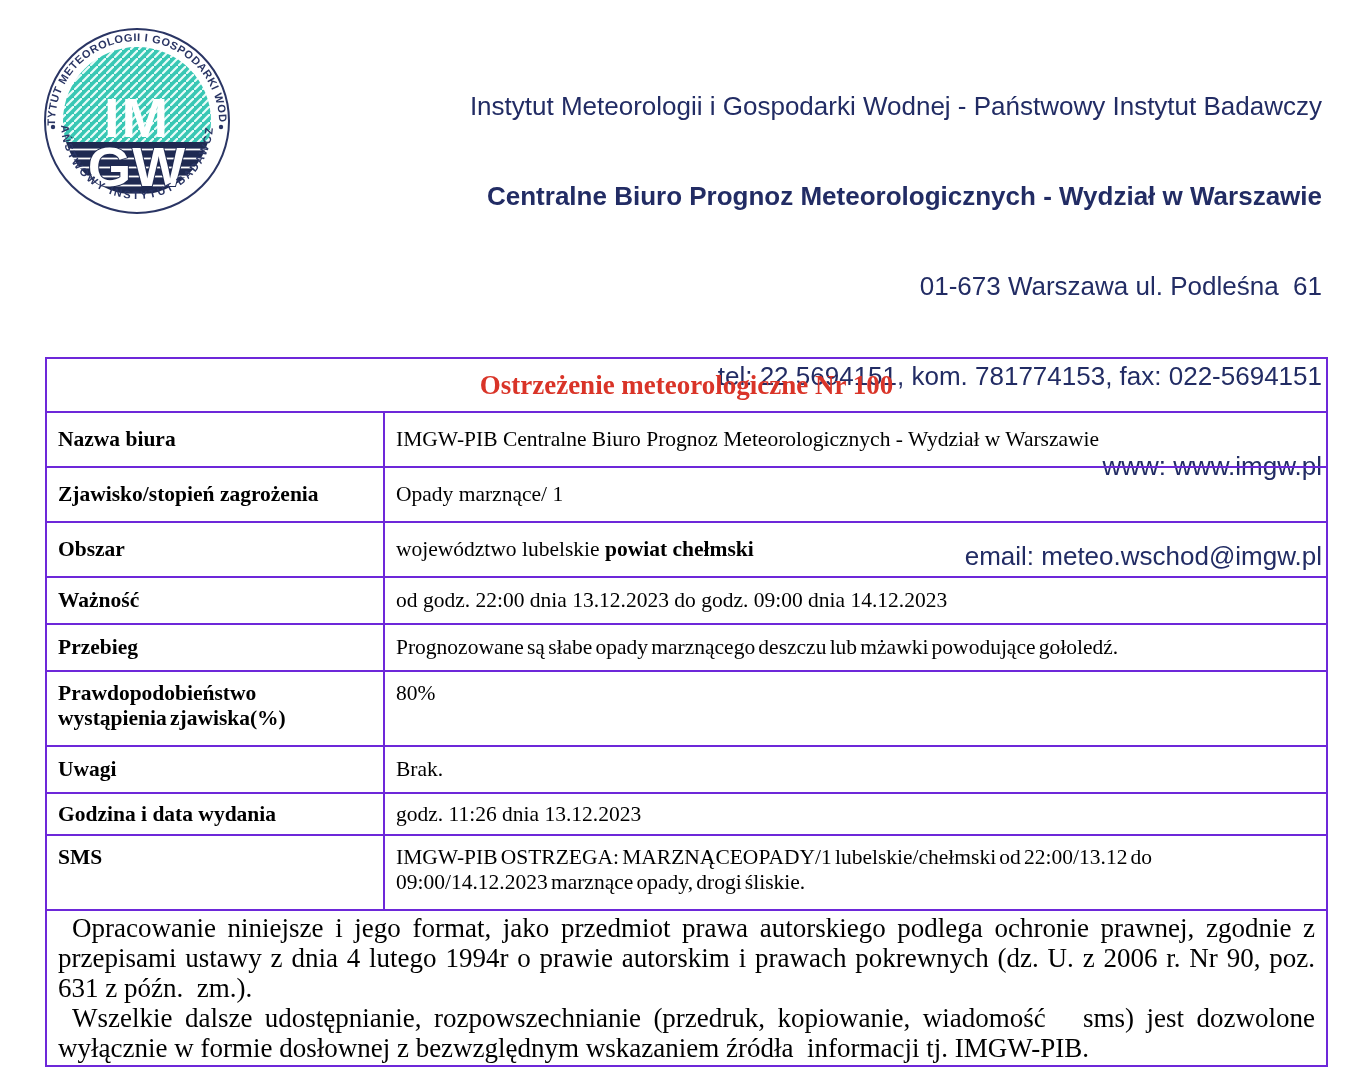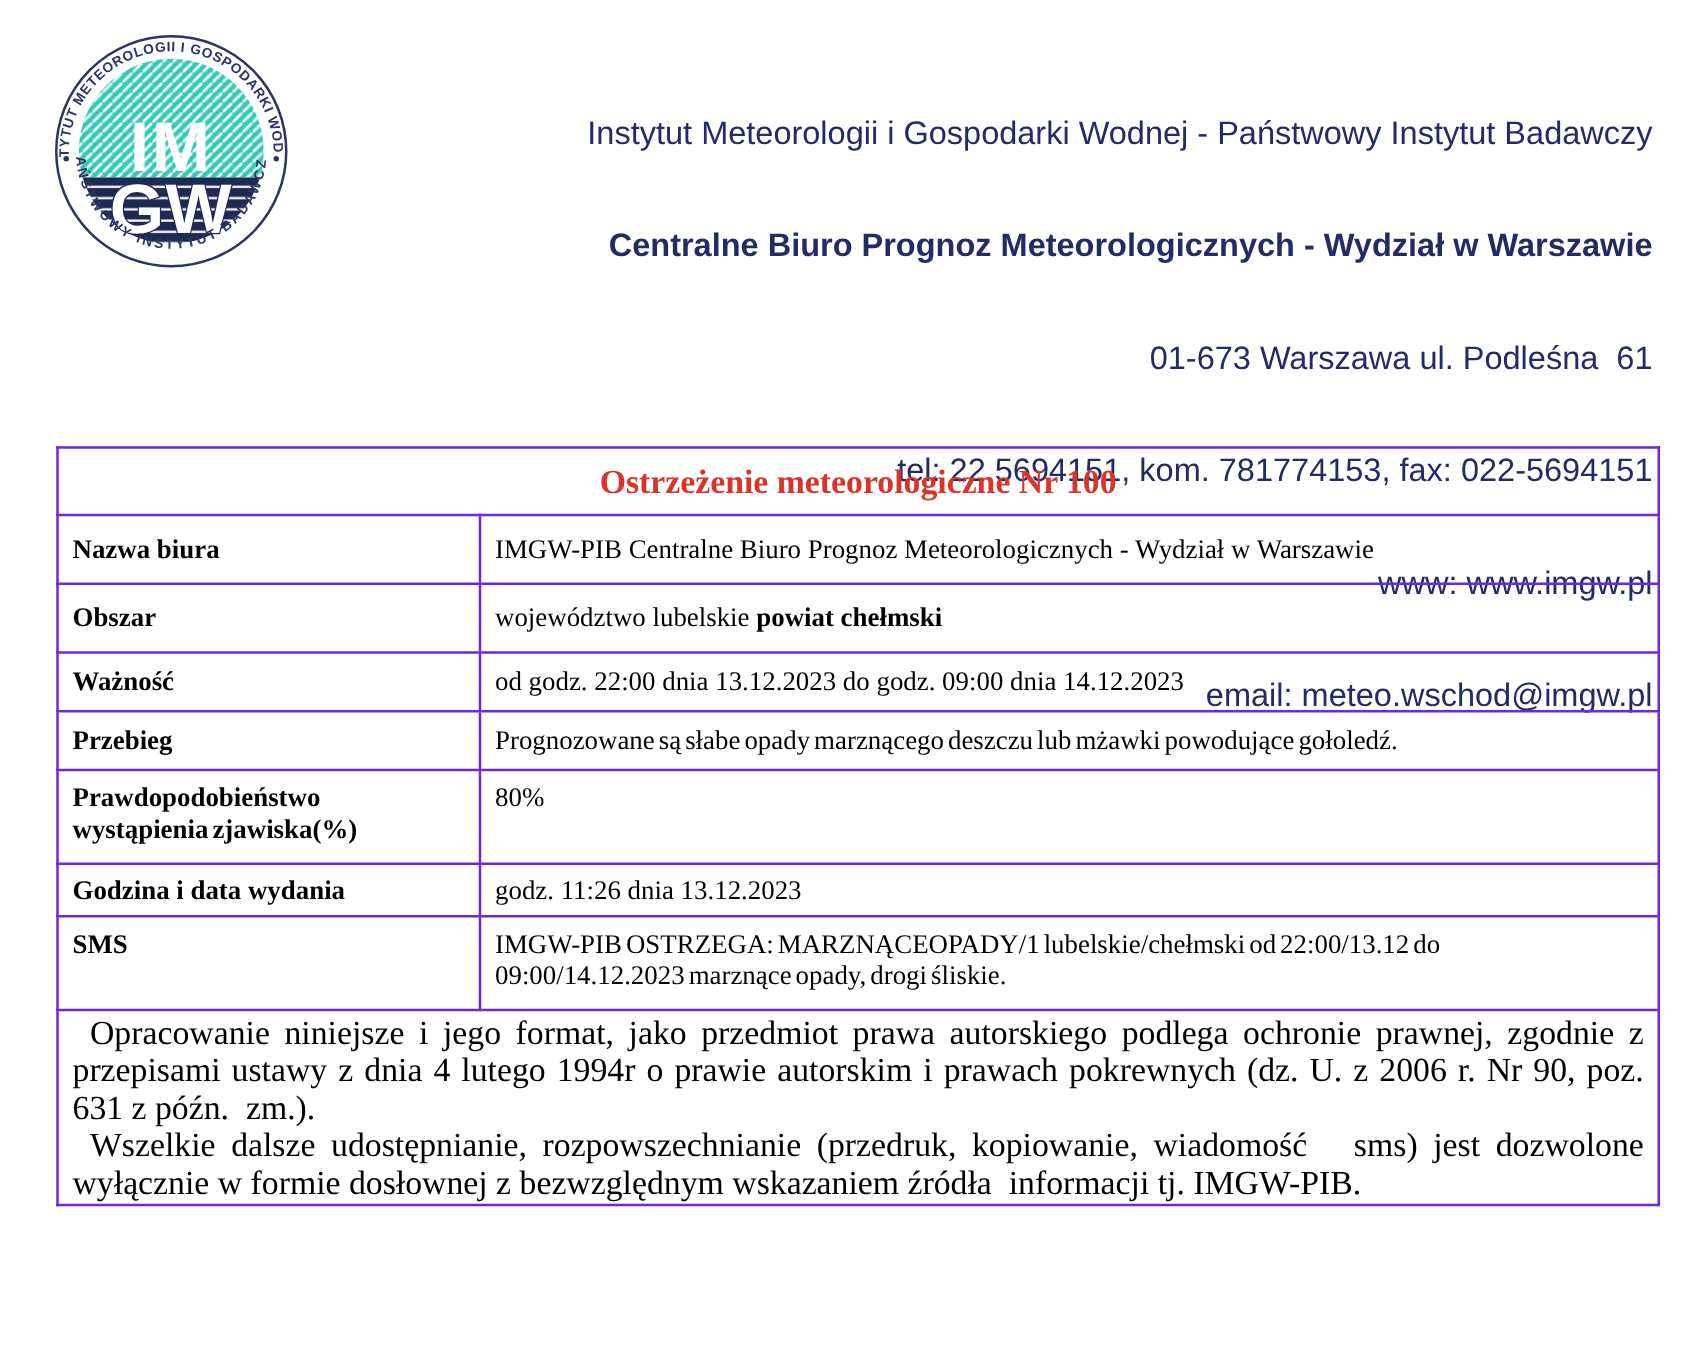--- a/index.html
+++ b/index.html
@@ -135,20 +135,24 @@
     <tbody>
         <tr>
       <td class="title-cell" colspan="2">Ostrzeżenie meteorologiczne Nr 100</td>
     </tr>
 
     <tr class="h50">
       <td class="lbl">Nazwa biura</td>
       <td class="val">IMGW-PIB Centralne Biuro Prognoz Meteorologicznych - Wydział w Warszawie</td>
     </tr>
 
+    <tr class="h50">
+      <td class="lbl">Zjawisko/stopień zagrożenia</td>
+      <td class="val">Opady marznące/ 1</td>
+    </tr>
 
     <tr class="h50">
       <td class="lbl">Obszar</td>
       <td class="val"><span>województwo lubelskie </span><b>powiat chełmski</b></td>
     </tr>
 
     <tr class="h49">
       <td class="lbl">Ważność</td>
       <td class="val">od godz. 22:00 dnia 13.12.2023 do godz. 09:00 dnia 14.12.2023</td>
     </tr>
@@ -157,20 +161,24 @@
       <td class="lbl">Przebieg</td>
       <td class="val squish">Prognozowane są słabe opady marznącego deszczu lub mżawki powodujące gołoledź.</td>
     </tr>
 
     <tr class="h77 va-top">
       <td class="lbl squish">Prawdopodobieństwo
 wystąpienia zjawiska(%)</td>
       <td class="val">80%</td>
     </tr>
 
+    <tr class="h49">
+      <td class="lbl">Uwagi</td>
+      <td class="val">Brak.</td>
+    </tr>
 
     <tr class="h44">
       <td class="lbl">Godzina i data wydania</td>
       <td class="val">godz. 11:26 dnia 13.12.2023</td>
     </tr>
 
     <tr class="h77 va-top">
       <td class="lbl">SMS</td>
       <td class="val squish">IMGW-PIB OSTRZEGA: MARZNĄCEOPADY/1 lubelskie/chełmski od 22:00/13.12 do
 09:00/14.12.2023 marznące opady, drogi śliskie.</td>

